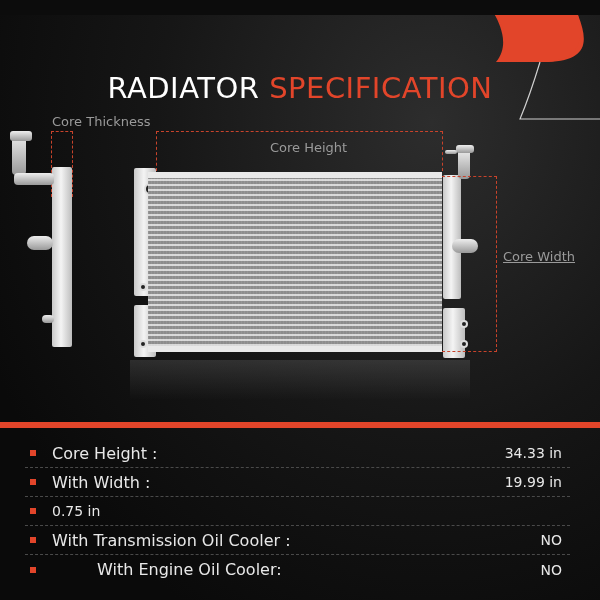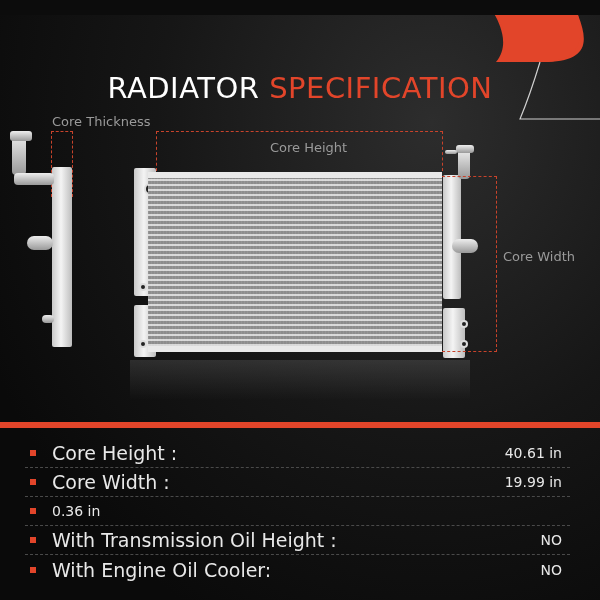--- a/index.html
+++ b/index.html
@@ -48,23 +48,23 @@
   .red-bar {
     position: absolute; left: 0; top: 407px; width: 600px; height: 6px; background: #e2452a;
   }
   .specs {
     position: absolute; left: 25px; top: 424px; width: 545px;
   }
   .spec-row {
     position: relative; height: 29px; display: flex; align-items: center;
     border-bottom: 1px dashed #4a4a4a;
   }
-  .spec-row:last-child { border-bottom: none; }
+  .spec-row:last-child { border-bottom: none; gap: 45px; }
   .bullet { width: 6px; height: 6px; background: #e2452a; margin-left: 5px; margin-right: 16px; flex: none; }
-  .spec-label { color: #e8e8e8; font-size: 19px; flex: 1; }
+  .spec-label { color: #e8e8e8; font-size: 16px; flex: 1; }
   .spec-value { color: #e8e8e8; font-size: 14px; text-align: right; padding-right: 8px; }
 </style>
 </head>
 <body>
 
 <div class="canvas">
 
   <svg class="deco-svg" viewBox="0 0 600 600">
     <path d="M495 0 L578 0 C590 30 585 45 548 47 L557 47 L496 47 C510 30 500 10 495 0 Z" fill="#e2452a"></path>
     <path d="M495 0 Q515 25 497 47 L545 47 Q590 45 578 0 Z" fill="#e2452a"></path>
@@ -106,42 +106,42 @@
     <div class="pipe" style="left:456px; top:130px; width:18px; height:8px; border-radius:3px;"></div>
     <div class="pipe" style="left:445px; top:135px; width:12px; height:4px;"></div>
     <div class="pipe" style="left:452px; top:224px; width:26px; height:14px; border-radius:7px;"></div>
     <div class="hole" style="left:460px; top:305px;"></div>
     <div class="hole" style="left:460px; top:325px;"></div>
   </div>
 
   <div class="reflection"></div>
 
   <div class="dim-box" style="left:442px; top:161px; width:55px; height:176px; border-left:none;"></div>
-  <div class="dim-label" style="left:503px; top:234px;">Core Width</div>
+  <div class="dim-label" style="left:503px; top:234px;text-decoration:underline;">Core Width</div>
 
   <div class="red-bar"></div>
 
   <div class="specs">
     <div class="spec-row">
       <span class="bullet"></span>
       <span class="spec-label">Core Height :</span>
-      <span class="spec-value">40.61 in</span>
+      <span class="spec-value">34.33 in</span>
     </div>
     <div class="spec-row">
       <span class="bullet"></span>
-      <span class="spec-label">Core Width :</span>
+      <span class="spec-label">With Width :</span>
       <span class="spec-value">19.99 in</span>
     </div>
     <div class="spec-row">
       <span class="bullet"></span>
-      <span class="spec-value">0.36 in</span>
+      <span class="spec-value">0.75 in</span>
     </div>
     <div class="spec-row">
       <span class="bullet"></span>
-      <span class="spec-label">With Transmission Oil Height :</span>
+      <span class="spec-label">With Transmission Oil Cooler :</span>
       <span class="spec-value">NO</span>
     </div>
     <div class="spec-row">
       <span class="bullet"></span>
       <span class="spec-label">With Engine Oil Cooler:</span>
       <span class="spec-value">NO</span>
     </div>
   </div>
 </div>
 

